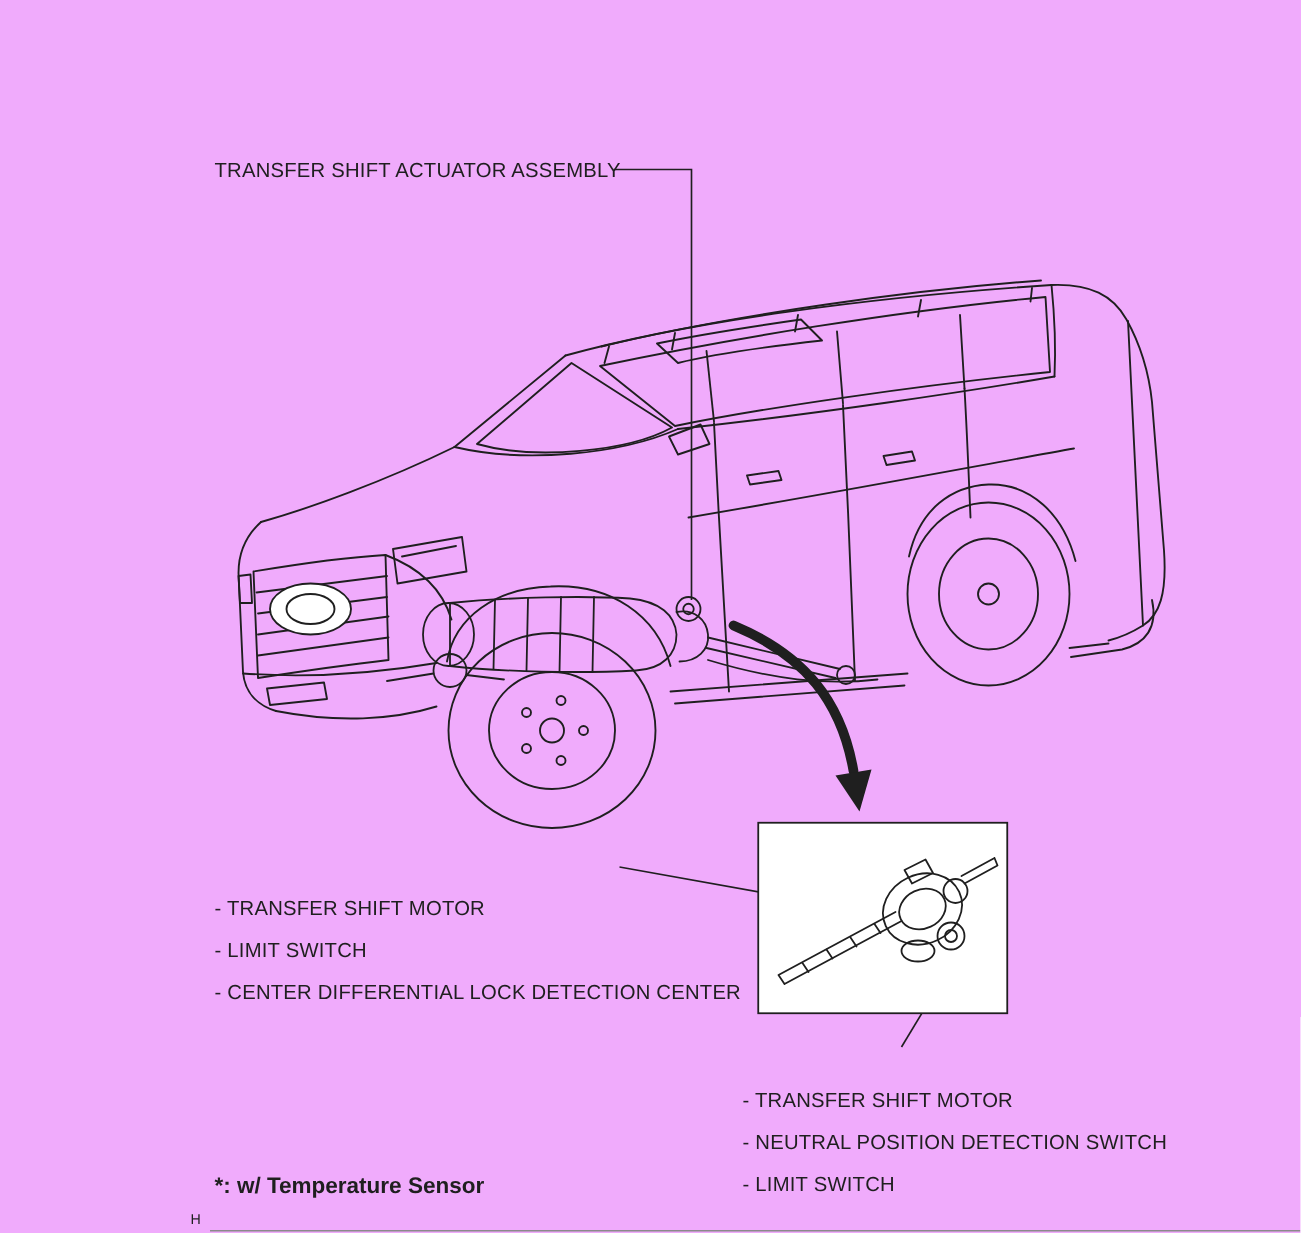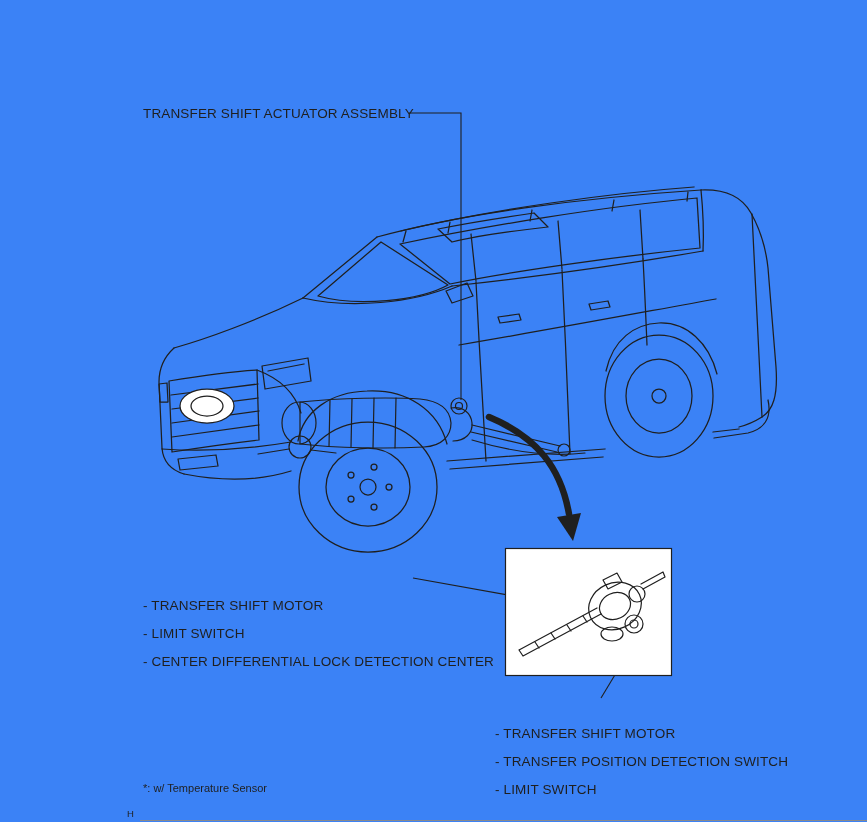--- a/index.html
+++ b/index.html
@@ -1,27 +1,27 @@
 <!DOCTYPE html>
 <html style="--ink: #1f1f1f;"><head>
 <meta charset="utf-8">
 <style>
   :root { --ink:#1a1a1a; }
   * { margin:0; padding:0; box-sizing:border-box; }
   html,body { background:#ffffff; }
   .page {
-    position:relative; width:867px; height:822px; background:#3b82f6;
+    position:relative; width:867px; height:822px; background:#f0abfc;
     color:var(--ink); font-family:"Liberation Sans", sans-serif; overflow:hidden;padding-left:37px;
   }
   .art { position:absolute; left:0; top:0; width:867px; height:822px; color:var(--ink); }
   .label {
     position:absolute; font-size:13.5px; line-height:16px;
     white-space:nowrap; color:var(--ink); letter-spacing:0.15px;
   }
-  .footnote { position:absolute; font-size:11px; white-space:nowrap; color:var(--ink); }
+  .footnote { position:absolute; font-size:15px; white-space:nowrap; color:var(--ink);font-weight:bold; }
   .page-marker { position:absolute; font-size:9.5px; color:var(--ink); }
   .bottom-rule { position:absolute; left:140px; top:820px; width:727px; height:1px; background:#8a8a8a; }
 </style>
 </head>
 <body>
 
 <div class="page">
 
   <svg class="art" viewBox="0 0 867 822" xmlns="http://www.w3.org/2000/svg">
 
@@ -130,21 +130,21 @@
     </g>
   </svg>
 
   <div class="label" style="left:143px; top:106px">TRANSFER SHIFT ACTUATOR ASSEMBLY</div>
 
   <div class="label" style="left:143px; top:598px">- TRANSFER SHIFT MOTOR</div>
   <div class="label" style="left:143px; top:626px">- LIMIT SWITCH</div>
   <div class="label" style="left:143px; top:654px">- CENTER DIFFERENTIAL LOCK DETECTION CENTER</div>
 
   <div class="label" style="left:495px; top:726px">- TRANSFER SHIFT MOTOR</div>
-  <div class="label" style="left:495px; top:754px">- TRANSFER POSITION DETECTION SWITCH</div>
+  <div class="label" style="left:495px; top:754px">- NEUTRAL POSITION DETECTION SWITCH</div>
   <div class="label" style="left:495px; top:782px">- LIMIT SWITCH</div>
 
   <div class="footnote" style="left:143px; top:782px">*: w/ Temperature Sensor</div>
 
   <div class="page-marker" style="left:127px; top:808px">H</div>
 
   <div class="bottom-rule"></div>
 </div>
 
 </body></html>

